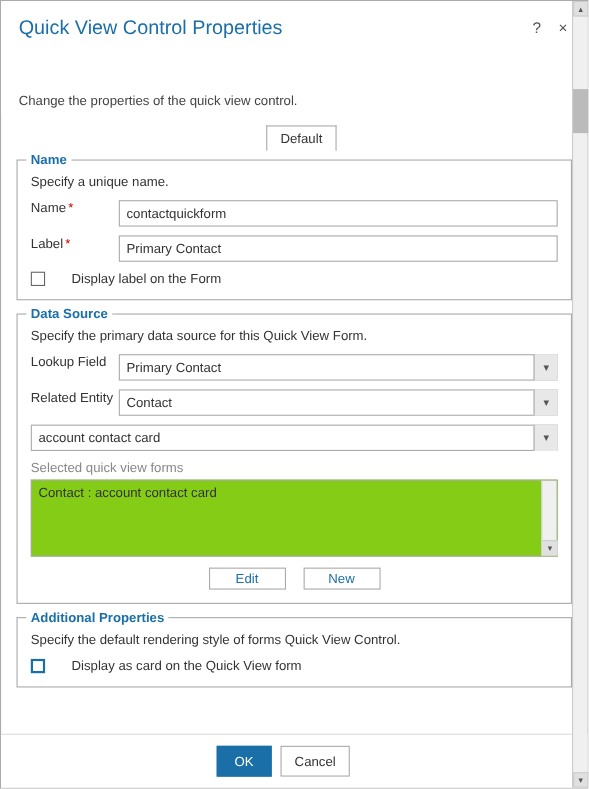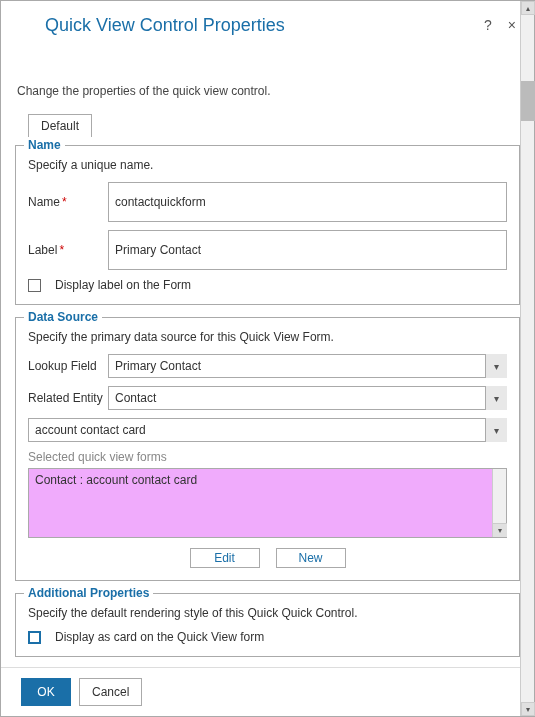--- a/index.html
+++ b/index.html
@@ -28,21 +28,20 @@
       padding: 14px 16px 6px 16px;
       border-bottom: none;
       position: relative;
     }
 
     .dialog-title {
       font-size: 18px;
       color: #1a6fa8;
       font-weight: 400;
       margin-bottom: 4px;
-      margin-left: 28px;
     }
 
     .dialog-subtitle {
       font-size: 12px;
       color: #444;
       margin-top: 48px;
     }
 
     .dialog-controls {
       position: absolute;
@@ -63,20 +62,21 @@
     }
 
     .dialog-body {
       flex: 1;
       overflow-y: auto;
       padding: 0 14px 14px 14px;
     }
 
     .tab-bar {
       margin: 10px 0 8px 13px;
+      text-align: center;
     }
 
     .tab {
       display: inline-block;
       padding: 4px 12px;
       border: 1px solid #aaa;
       border-bottom: none;
       background: #fff;
       cursor: pointer;
       font-size: 12px;
@@ -103,50 +103,49 @@
 
     .section-desc {
       font-size: 12px;
       color: #333;
       margin-top: 4px;
       margin-bottom: 10px;
     }
 
     .form-row {
       display: flex;
-      align-items: center;
       margin-bottom: 8px;
     }
 
     .form-label {
       width: 80px;
       font-size: 12px;
       color: #333;
       flex-shrink: 0;
     }
 
     .required-star {
       color: #c00;
       margin-left: 2px;
     }
 
     .form-input {
       flex: 1;
-      height: 40px;
+      height: 24px;
       border: 1px solid #aaa;
       padding: 2px 6px;
       font-size: 12px;
       color: #333;
       outline: none;
     }
 
     .checkbox-row {
       display: flex;
       align-items: center;
-      gap: 14px;
+      gap: 24px;
       margin-top: 4px;
     }
 
     .checkbox-box {
       width: 13px;
       height: 13px;
       border: 1px solid #666;
       background: #fff;
       display: inline-block;
       position: relative;
@@ -193,21 +192,21 @@
     }
 
     .selected-forms-label {
       font-size: 12px;
       color: #888;
       margin-bottom: 4px;
     }
 
     .selected-forms-box {
       border: 1px solid #aaa;
-      background: #f0abfc;
+      background: #84cc16;
       min-height: 70px;
       padding: 4px 6px;
       font-size: 12px;
       color: #333;
       position: relative;
     }
 
     .selected-forms-box .box-scrollbar {
       position: absolute;
       right: 0;
@@ -247,23 +246,23 @@
       border: 1px solid #aaa;
       background: #fff;
       cursor: pointer;
       font-size: 12px;
       color: #1a6fa8;
       padding: 0 12px;
     }
 
     .footer-buttons {
       display: flex;
-      justify-content: flex-start;
+      justify-content: center;
       gap: 8px;
-      padding: 10px 30px 10px 20px;
+      padding: 10px 30px 10px 10px;
       border-top: 1px solid #ddd;
       background: #fff;
     }
 
     .btn-primary {
       background: #1a6fa8;
       color: #fff;
       border: 1px solid #1a6fa8;
       min-width: 50px;
       height: 28px;
@@ -407,21 +406,21 @@
       </div>
 
       <div class="action-buttons">
         <button class="btn">Edit</button>
         <button class="btn">New</button>
       </div>
     </div>
 
     <div class="section">
       <div class="section-legend">Additional Properties</div>
-      <div class="section-desc">Specify the default rendering style of this Quick Quick Control.</div>
+      <div class="section-desc">Specify the default rendering style of forms Quick View Control.</div>
       <div class="checkbox-row">
         <div class="ds-checkbox"></div>
         <span class="checkbox-label">Display as card on the Quick View form</span>
       </div>
     </div>
 
   </div>
 
   <div class="footer-buttons">
     <button class="btn-primary">OK</button>

